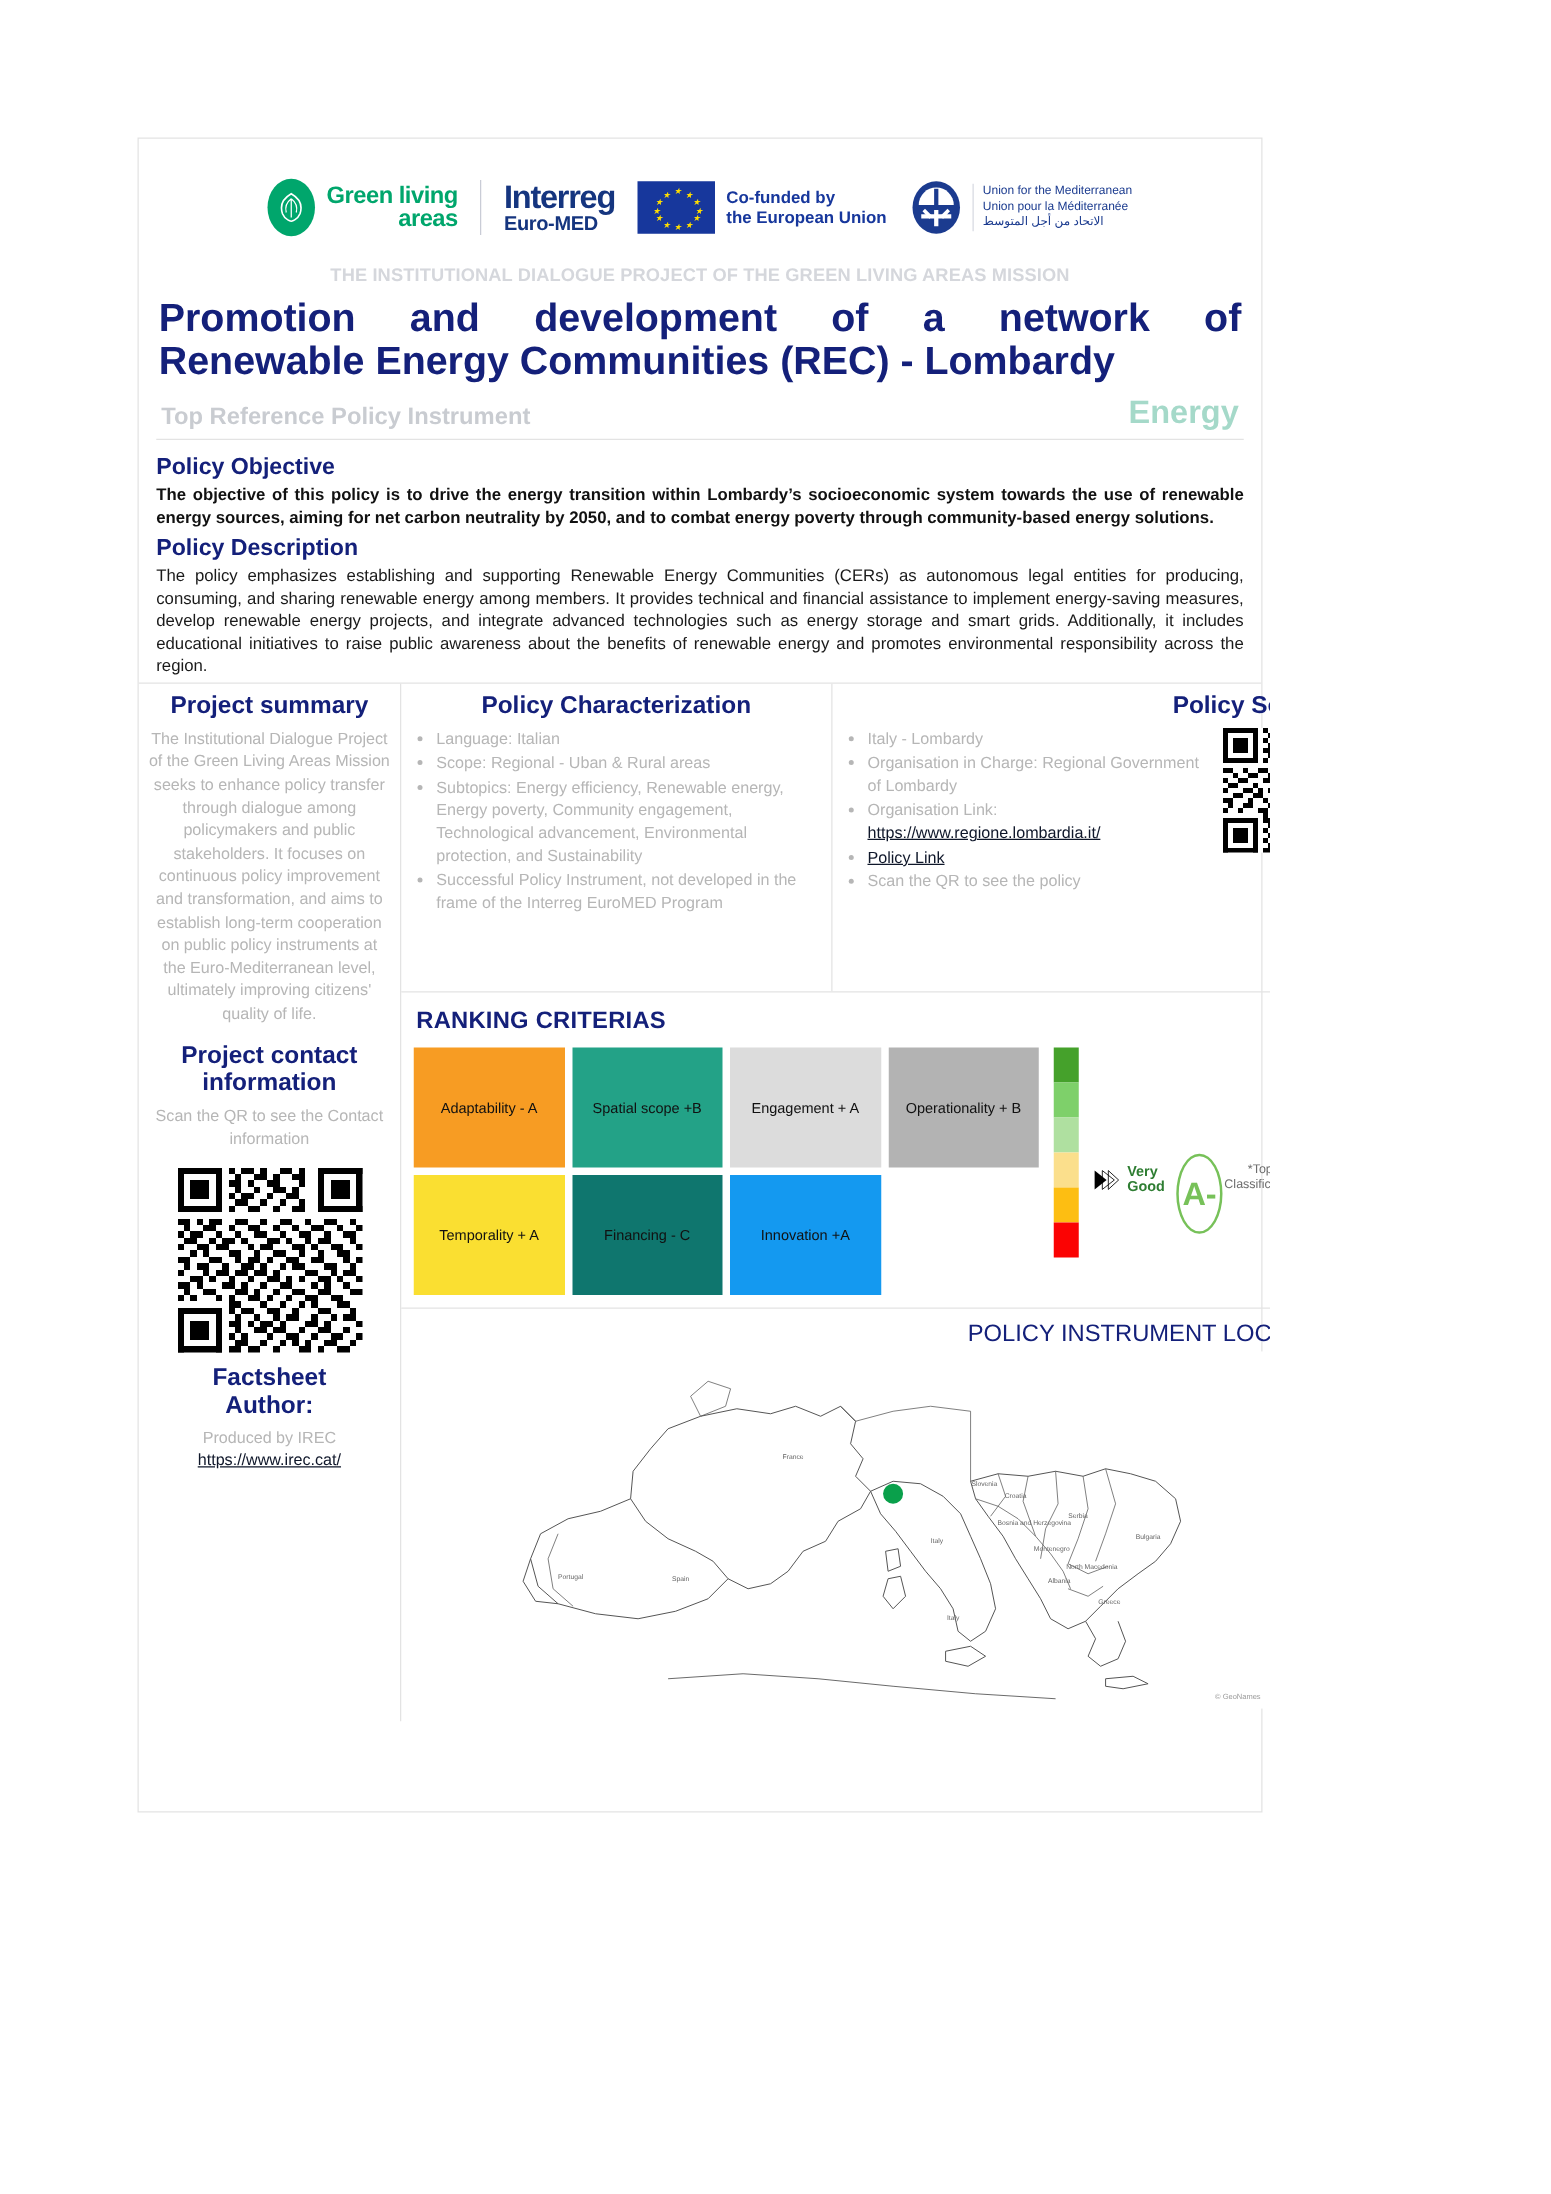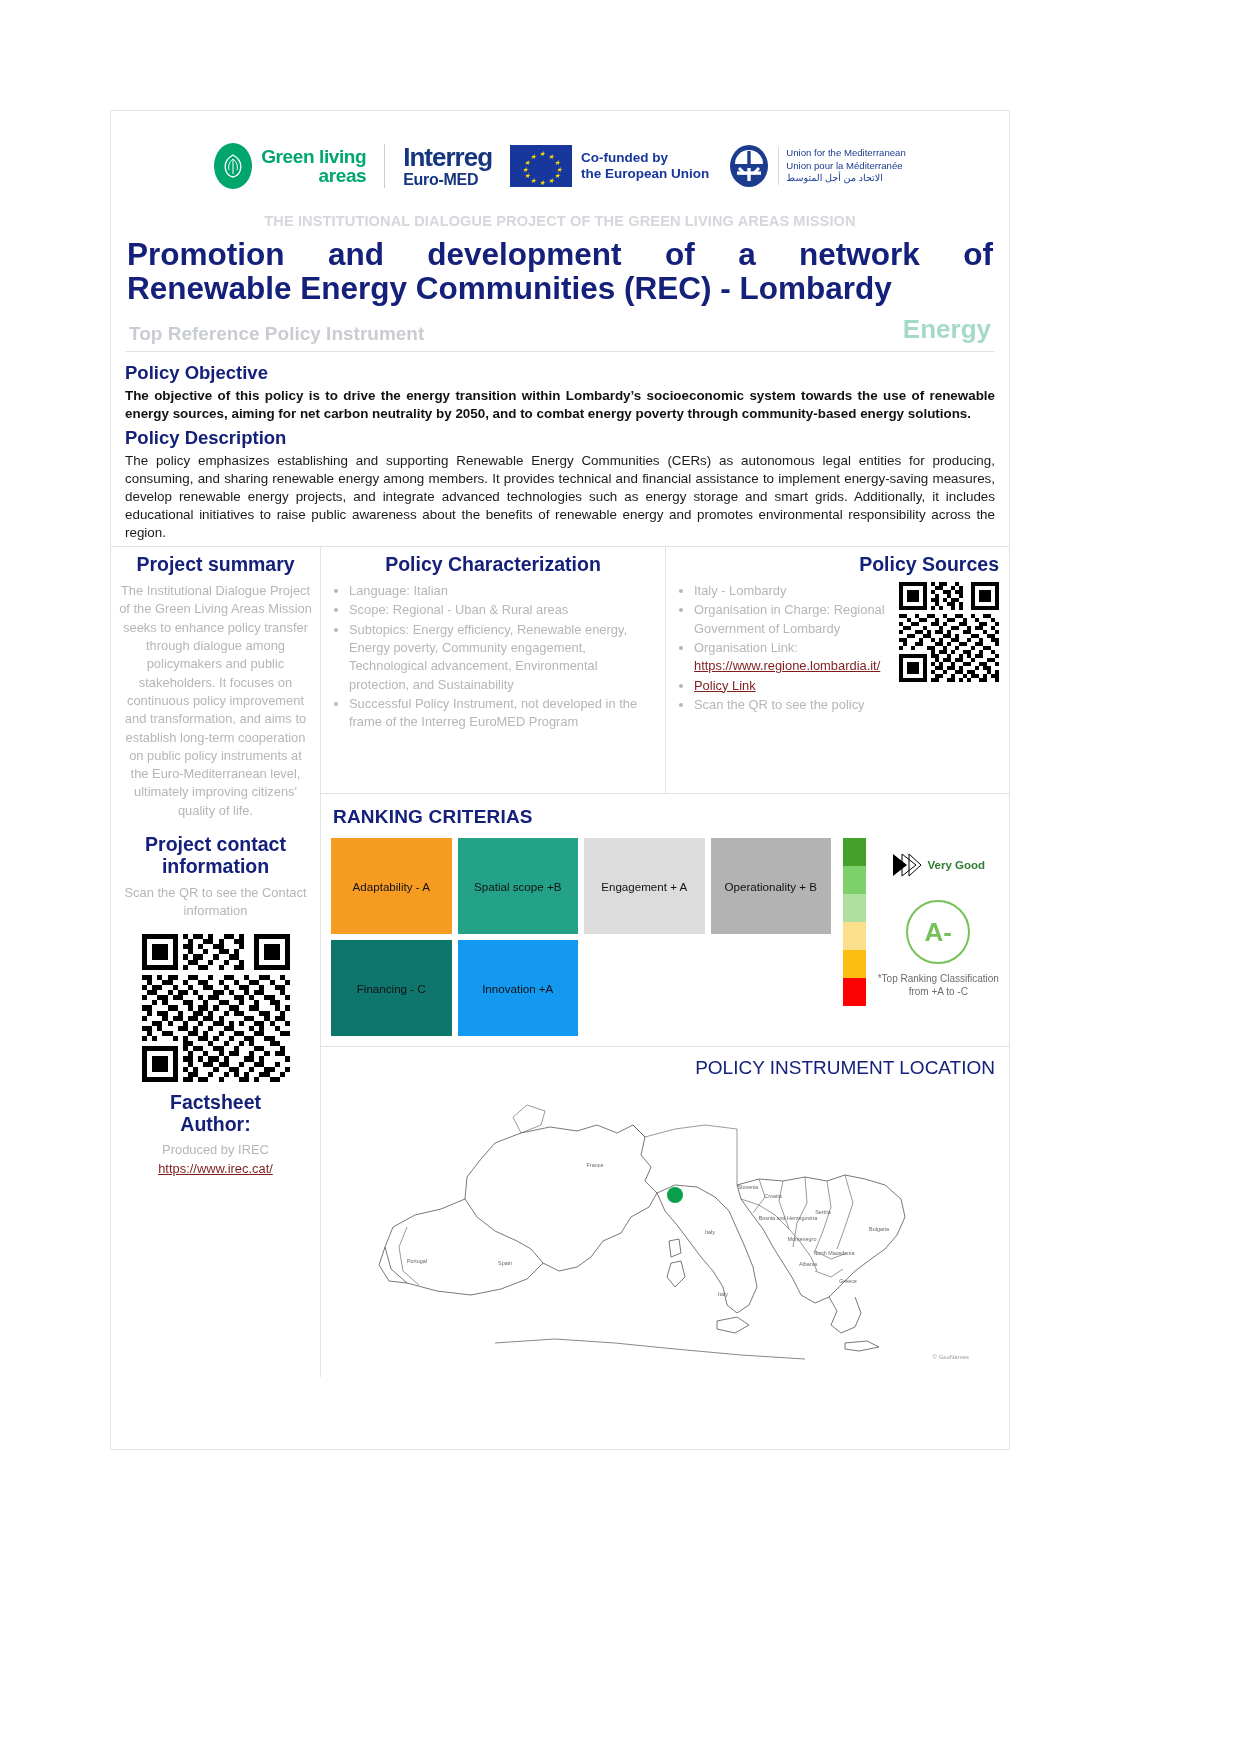--- a/index.html
+++ b/index.html
@@ -103,21 +103,21 @@
   }
   .col-right { flex:1 1 auto; box-sizing:border-box; padding: 6px 10px 6px 10px; }
   .col-title {
     color:#14207a; font-weight:bold; font-size:19.5px; text-align:center; margin-bottom:6px;
   }
   .col-title.right-al { text-align:right; }
   .muted { color:#b6b6b6; font-size:12.9px; line-height:1.42; }
   ul.bl { margin:0; padding-left:18px; }
   ul.bl li { color:#b6b6b6; font-size:12.9px; line-height:1.42; margin-bottom:1px; }
   ul.bl li::marker { color:#b6b6b6; }
-  a.muted-link { color:#7f1d1d; text-decoration:underline; }
+  a.muted-link { color:#0f172a; text-decoration:underline; }
   .sources-flex { display:flex; gap:6px; }
   .sources-list { flex:1 1 auto; }
   .qr-small { width:100px; height:100px; flex:0 0 100px; }
 
   
   .contact-title {
     color:#14207a; font-weight:bold; font-size:19.5px; line-height:1.12;
     text-align:center; margin: 14px 0 6px 0;
   }
   .qr-big { width:148px; height:148px; margin: 14px auto 8px auto; display:block; }
@@ -140,21 +140,21 @@
     display:grid; grid-template-columns: repeat(4, 1fr);
     gap: 6px; flex: 0 0 500px;
   }
   .rk {
     height:96px; display:flex; align-items:center; justify-content:center;
     font-size:11.6px; color:#111; text-align:center;
   }
   .scale-col { display:flex; flex-direction:column; width:34px; }
   .scale-col div { height:28px; }
   .grade-col {
-    flex:1 1 auto; display:flex; flex-direction:column; align-items:center;
+    flex:1 1 auto; display:flex; flex-direction:row; align-items:center;
     justify-content:flex-start; padding-top:14px;
   }
   .grade-top { display:flex; align-items:center; gap:6px; }
   .arrows { width:30px; height:26px; }
   .verygood { color:#2e7d32; font-weight:bold; font-size:11.5px; }
   .grade-circle {
     width:60px; height:60px; border-radius:50%; border:2px solid #77c159;
     display:flex; align-items:center; justify-content:center;
     color:#77c159; font-size:26px; font-weight:bold; margin-top:22px;
   }
@@ -692,20 +692,23 @@
                 </div>
               <div class="rk" style="background:#23A287">
                   <span>Spatial scope +B</span>
                 </div>
               <div class="rk" style="background:#DCDCDC">
                   <span>Engagement + A</span>
                 </div>
               <div class="rk" style="background:#B3B3B3">
                   <span>Operationality + B</span>
                 </div>
+              <div class="rk" style="background:#FADF31">
+                  <span>Temporality + A</span>
+                </div>
               <div class="rk" style="background:#0f766e">
                   <span>Financing - C</span>
                 </div>
               <div class="rk" style="background:#1499F0">
                   <span>Innovation +A</span>
                 </div>
             </div>
 
             <div class="scale-col">
               <div style="background:#45A12B"></div>

